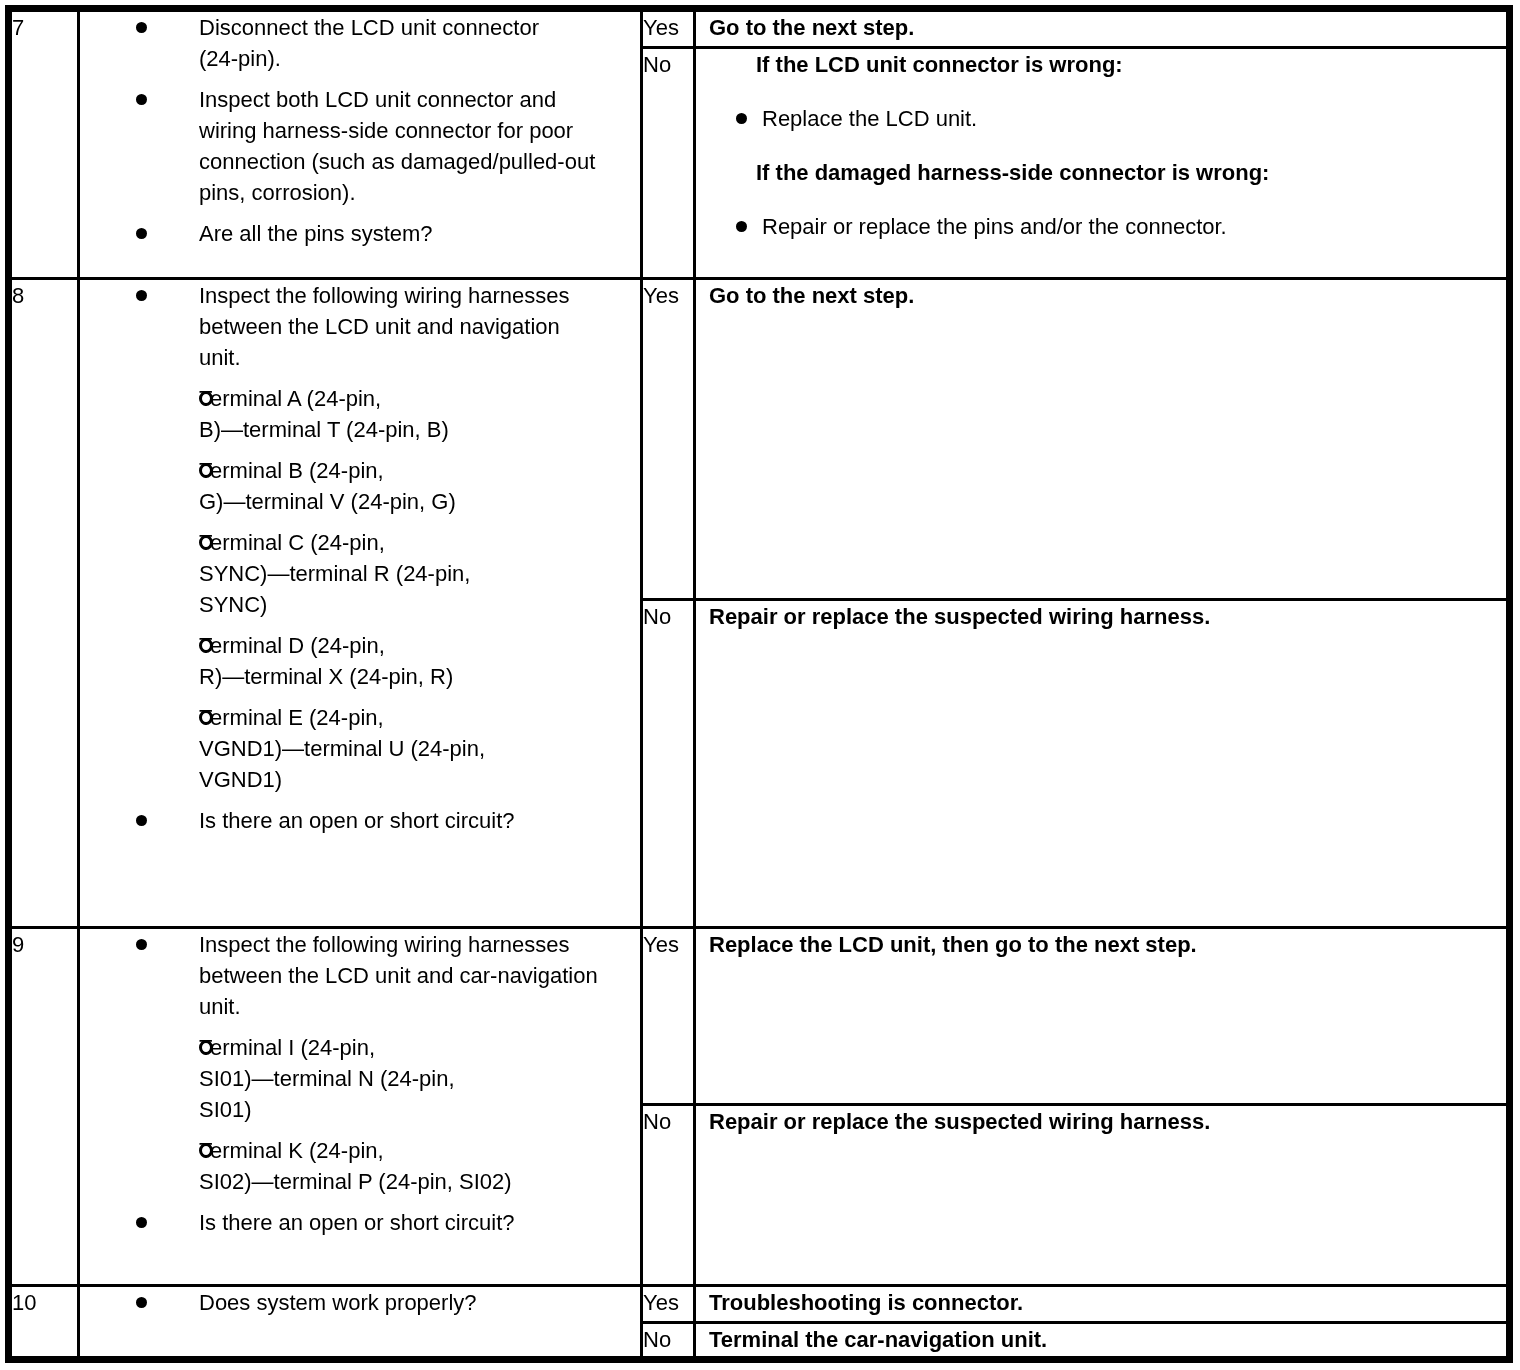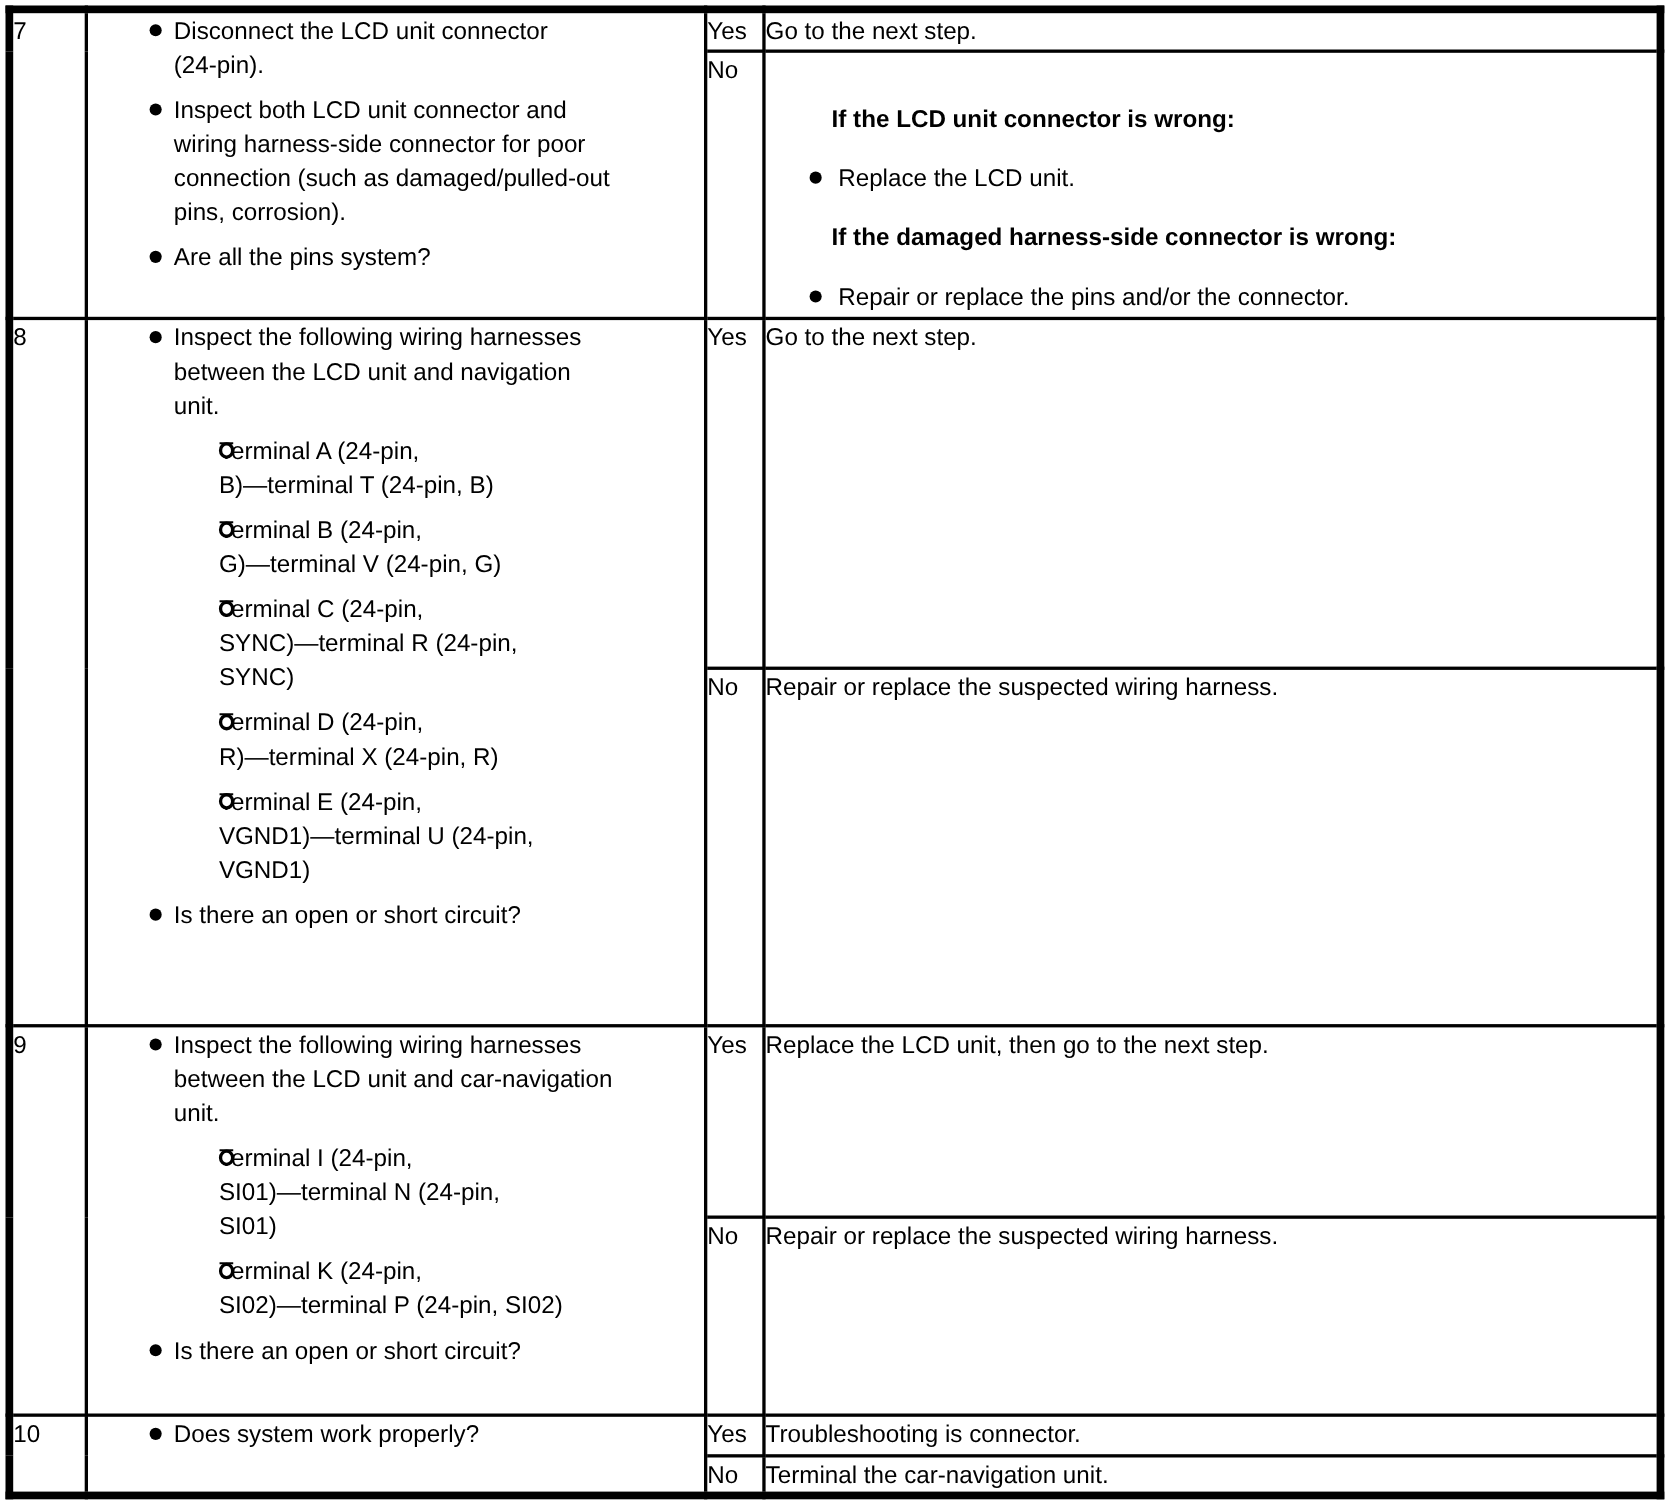--- a/index.html
+++ b/index.html
@@ -51,30 +51,30 @@
   .li.bullet > .mk{
     width:11px;height:11px;border-radius:50%;
     background:#000;top:10px;
   }
   .li.sub > .mk{
     width:8px;height:9px;border:3px solid #000;border-radius:50%;
     background:#fff;top:8px;
   }
 
   
-  td.proc .li.bullet{padding-left:78px;}
+  td.proc .li.bullet{padding-left:119px;}
   td.proc .li.bullet > .mk{left:56px;}
   td.proc .li.sub{padding-left:119px;}
   td.proc .li.sub > .mk{left:119px;}
 
   
-  td.act .li.text{padding-left:0;}
+  td.act .li.text{padding-left:13px;font-weight:bold;}
   td.act .li.bullet{padding-left:66px;}
   td.act .li.bullet > .mk{left:40px;}
-  td.act .li.heading{padding-left:60px;font-weight:bold;margin-top:44px;}
+  td.act .li.heading{padding-left:60px;font-weight:bold;}
   td.act .li.heading + .li, td.act .li.bullet + .li.heading{margin-top:23px;}
 </style>
 </head>
 <body>
 
 <table class="ts">
   <colgroup>
     <col class="c1">
       <col class="c2">
       <col class="c3">

